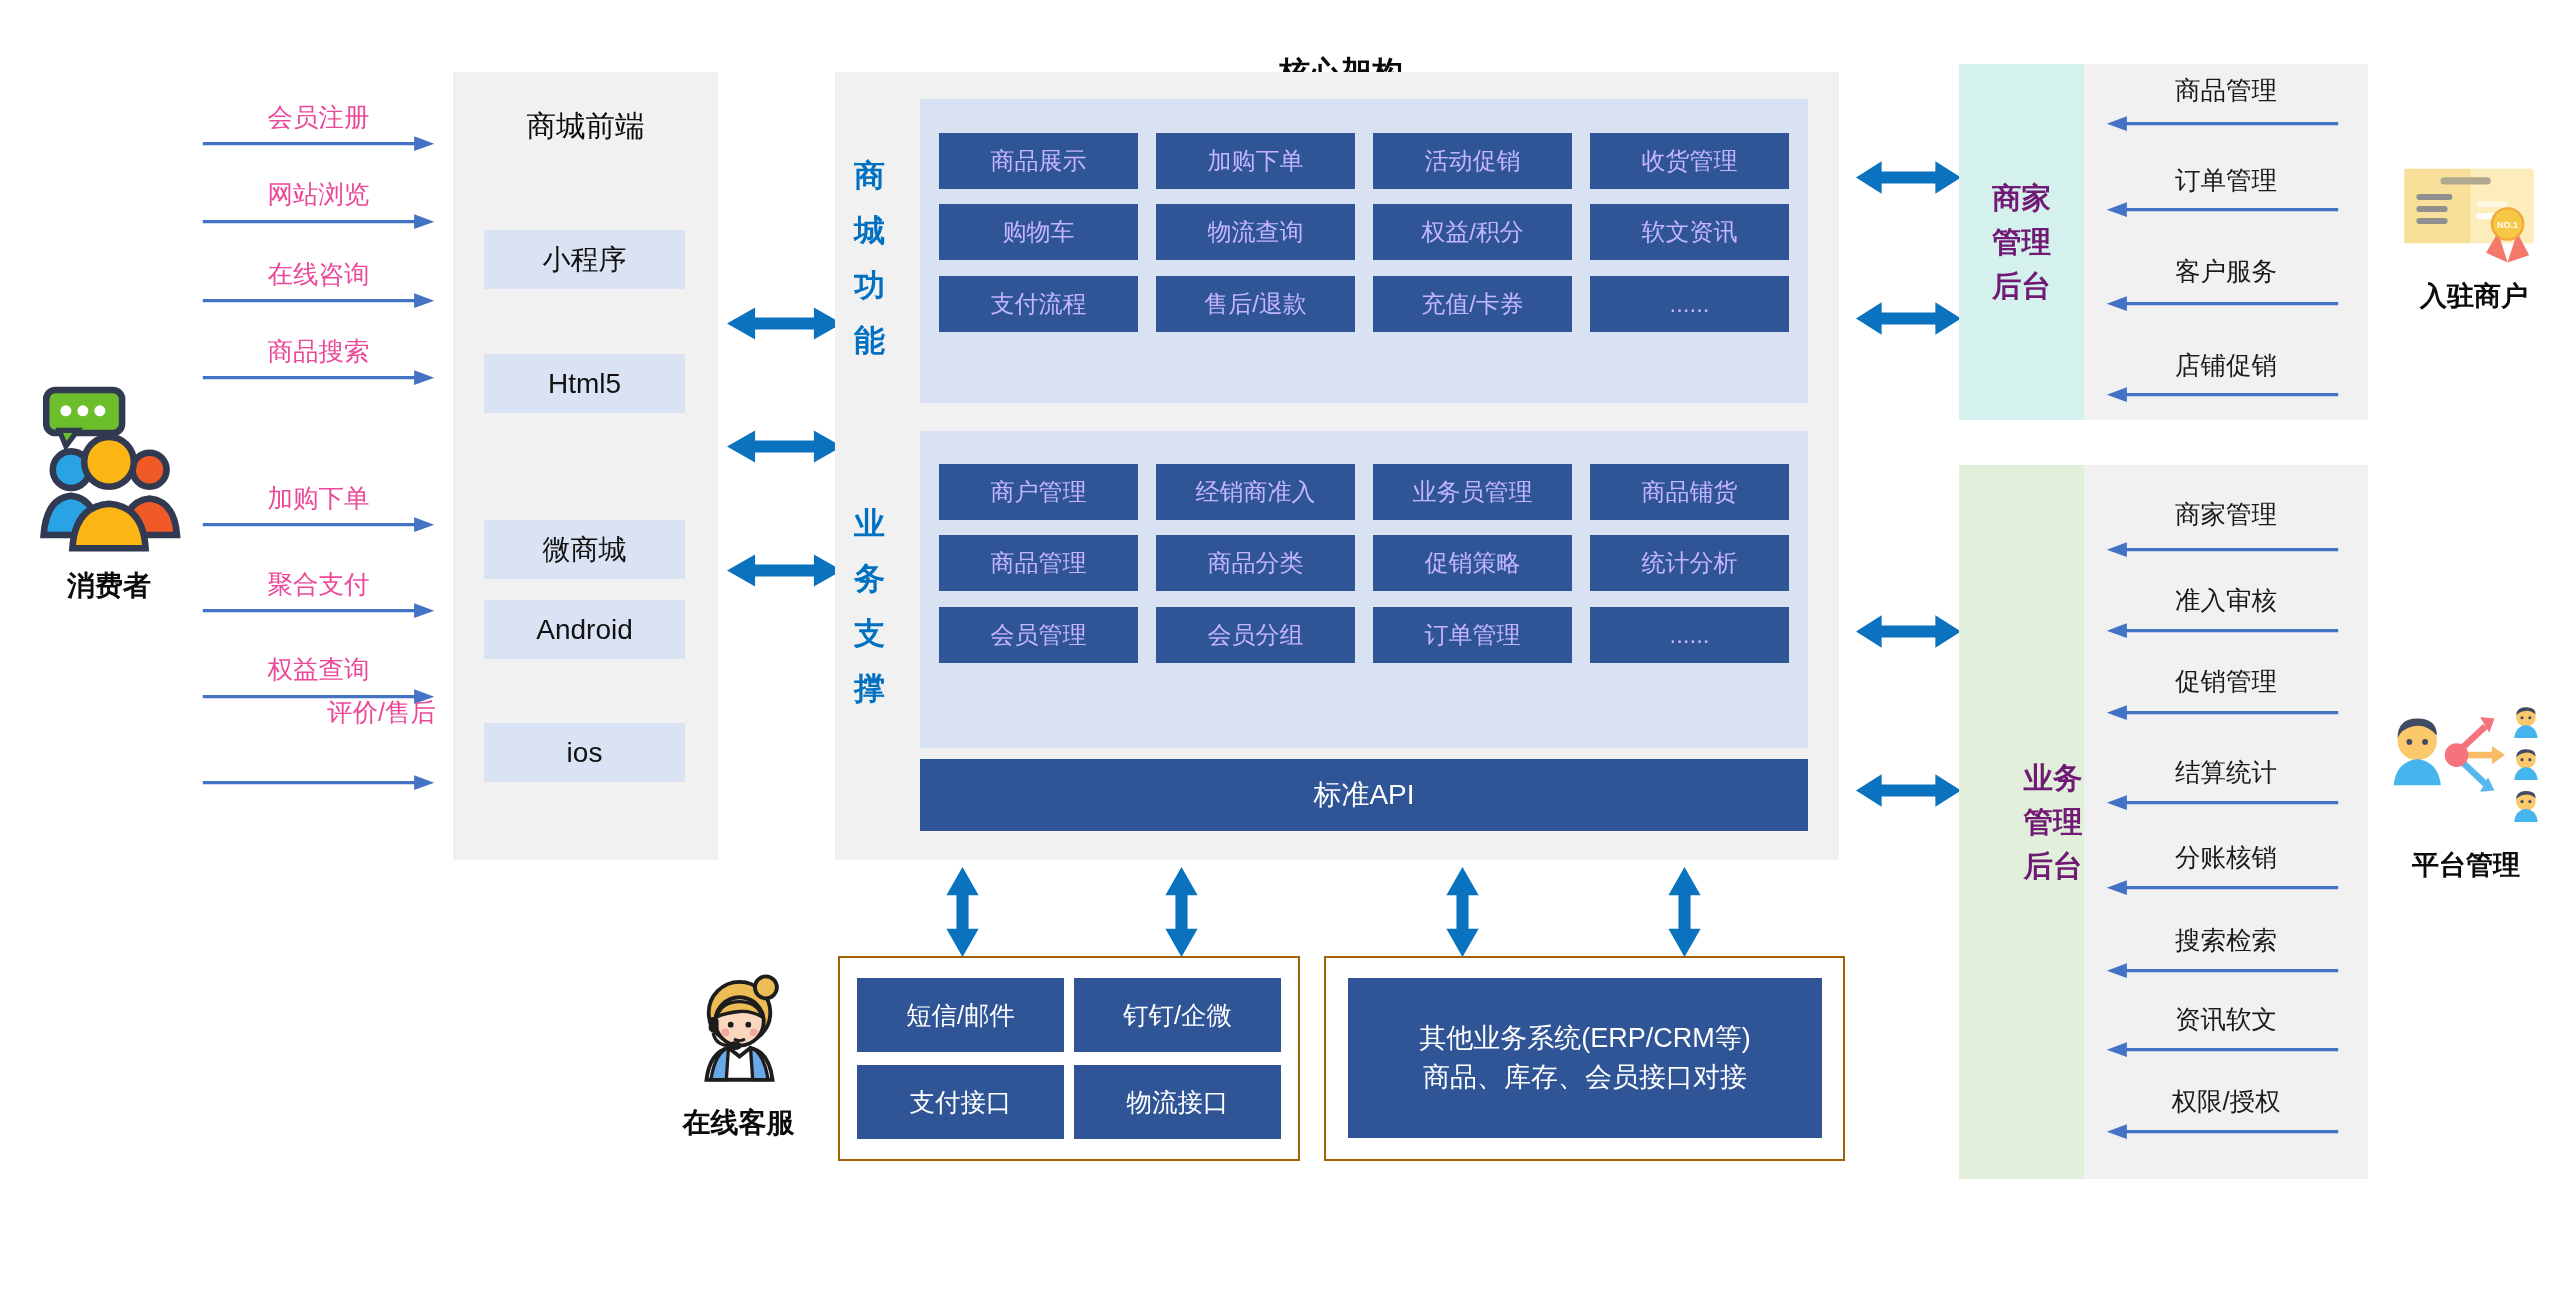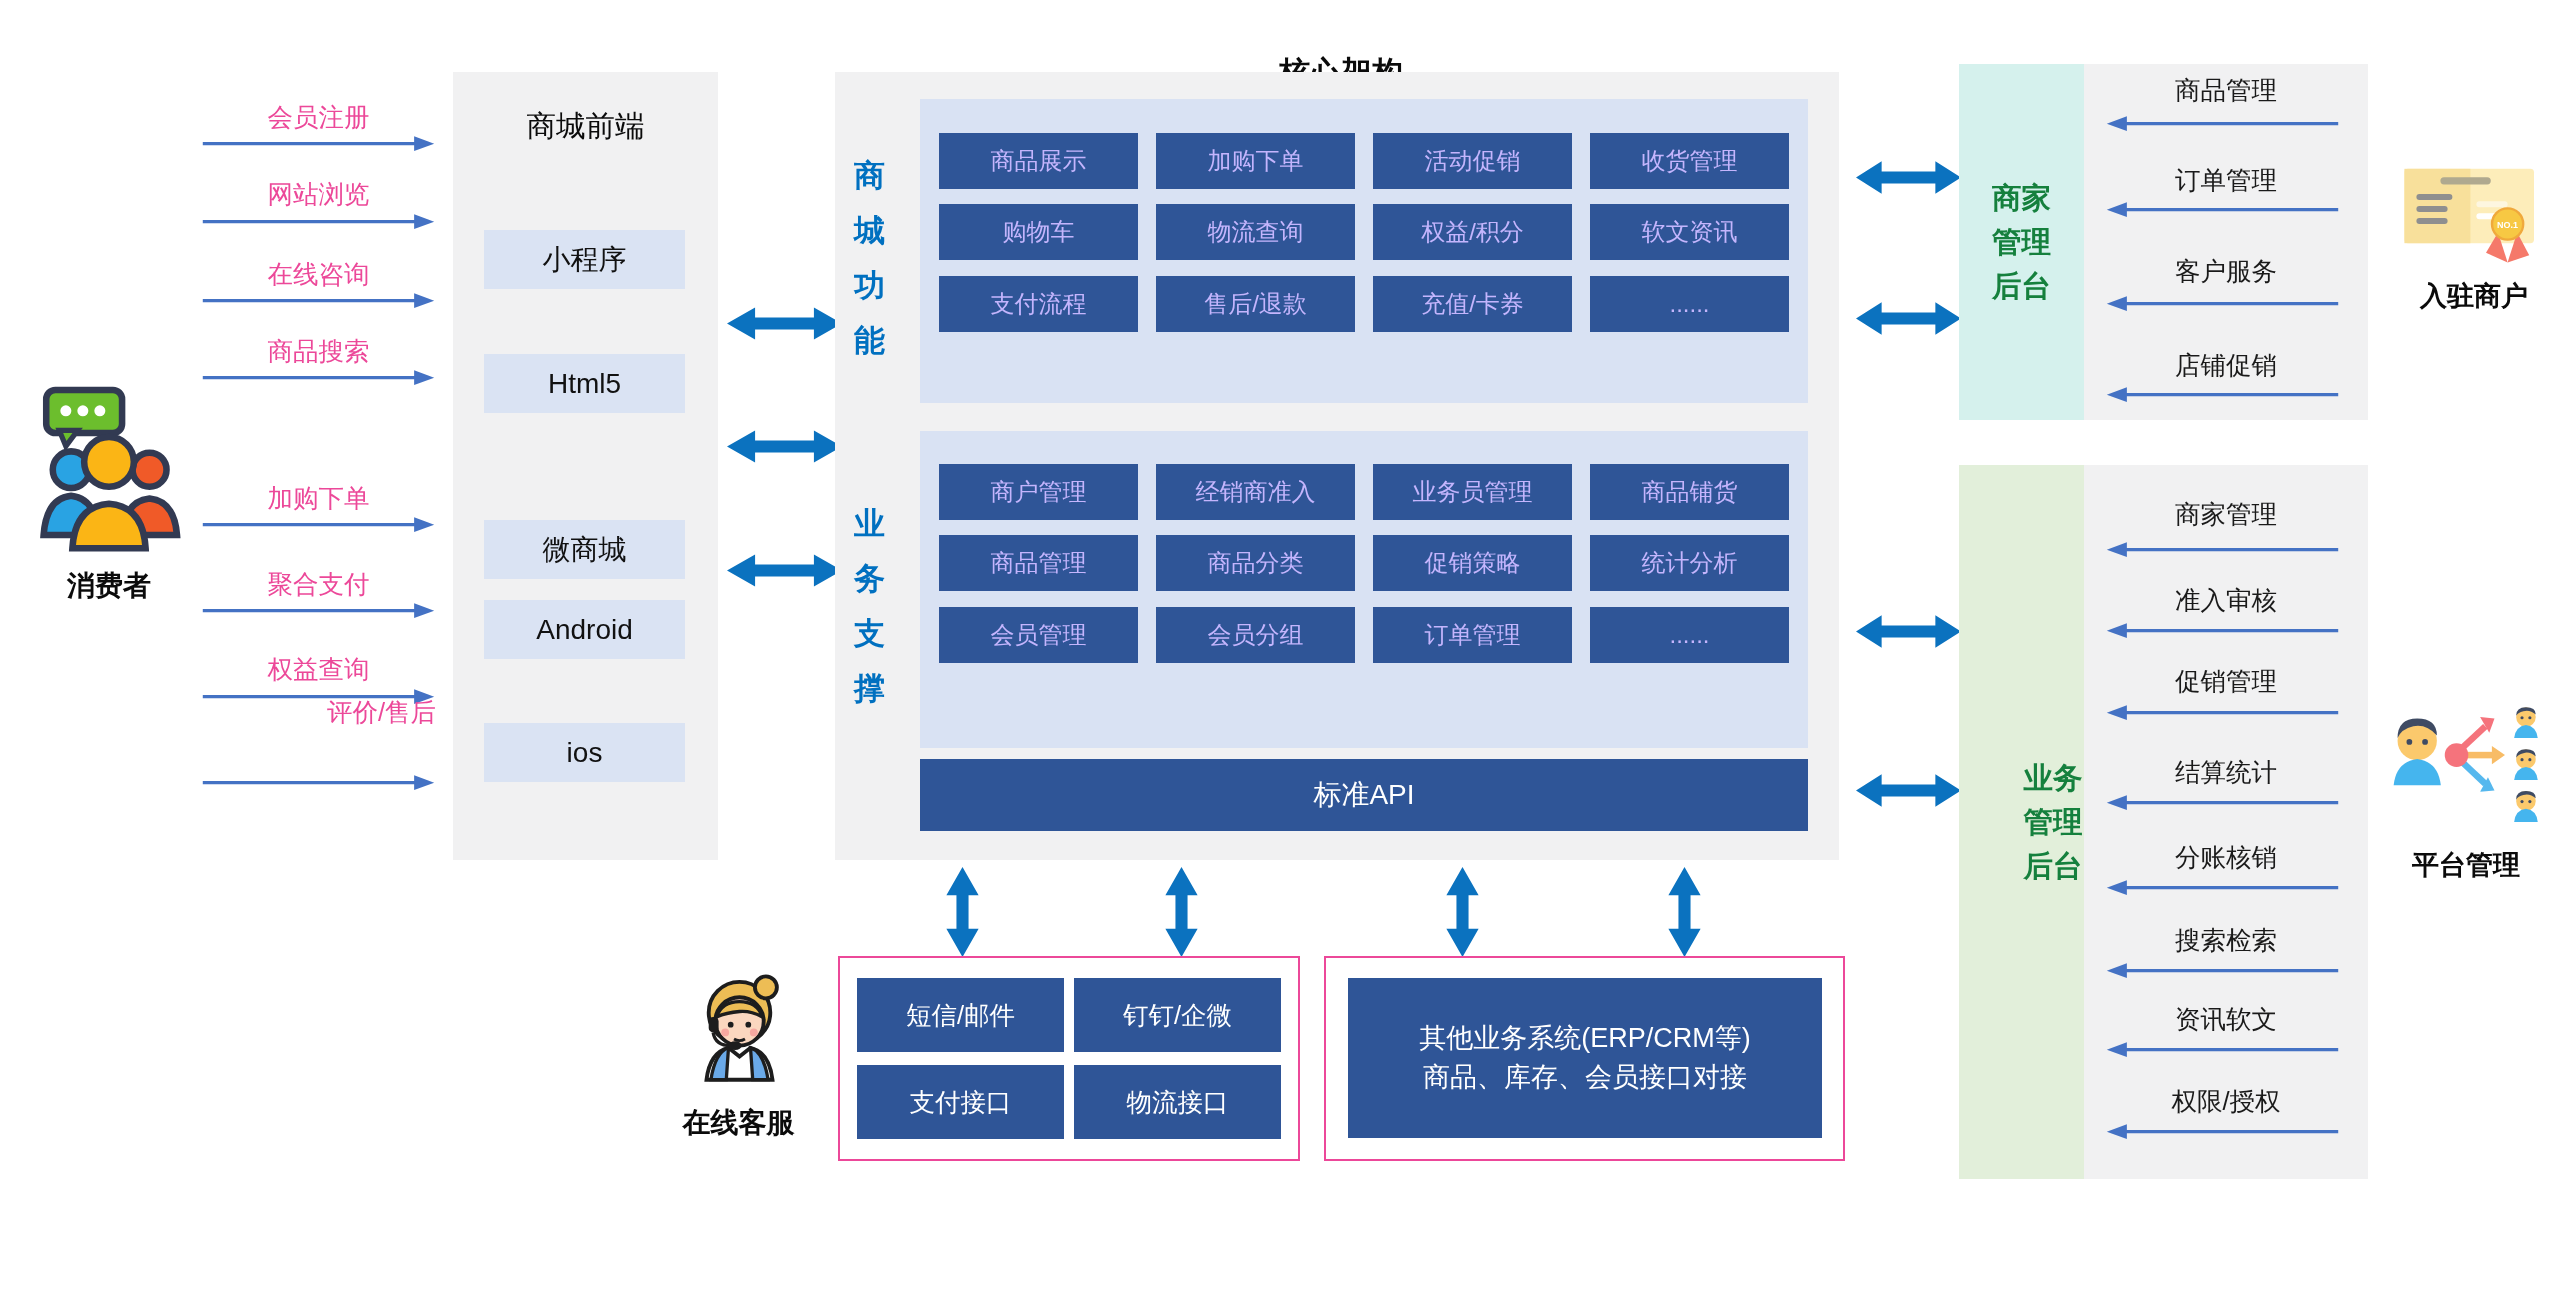--- a/index.html
+++ b/index.html
@@ -26,28 +26,28 @@
   .pg2{padding:33px 19px 39px 19px;}
   .cell{height:56px;background:#2F5597;color:#c4b5fd;font-size:24px;
         display:flex;align-items:center;justify-content:center;text-align:center;}
   .vlabel{position:absolute;width:35px;font-size:31px;font-weight:bold;color:#0070C0;
           line-height:55px;word-break:break-all;text-align:center;}
   .api-bar{position:absolute;background:#2F5597;color:#fff;font-size:28px;
            display:flex;align-items:center;justify-content:center;}
 
   
   .backend-box{position:absolute;display:flex;align-items:center;justify-content:center;}
-  .backend-title{width:62px;font-size:29.5px;font-weight:bold;color:#15803d;line-height:44px;
+  .backend-title{width:62px;font-size:29.5px;font-weight:bold;color:#701a75;line-height:44px;
                  word-break:break-all;text-align:center;}
   .teal{background:#D5F1ED;}
   .green{background:#E2EFDA;justify-content:flex-end;}
   .side-label{position:absolute;width:284px;font-size:25.5px;line-height:32px;text-align:center;color:#1a1a1a;}
 
   
-  .white-box{position:absolute;background:#ffffff;border:2px solid #ec4899;box-sizing:border-box;}
+  .white-box{position:absolute;background:#ffffff;border:2px solid #a16207;box-sizing:border-box;}
   .mini-grid{display:grid;grid-template-columns:1fr 1fr;column-gap:10.7px;row-gap:13.4px;padding:20px 17.4px;}
   .mini-cell{height:74px;background:#2F5597;color:#fff;font-size:25.5px;
              display:flex;align-items:center;justify-content:center;}
   .erp-box{position:absolute;background:#2F5597;color:#fff;font-size:27px;line-height:39px;
            display:flex;flex-direction:column;align-items:center;justify-content:center;text-align:center;}
 
   
   .thin-line{stroke:#4472C4;stroke-width:5;fill:none;}
   .thin-head{fill:#4472C4;}
   .thick{fill:#0B72BF;}

